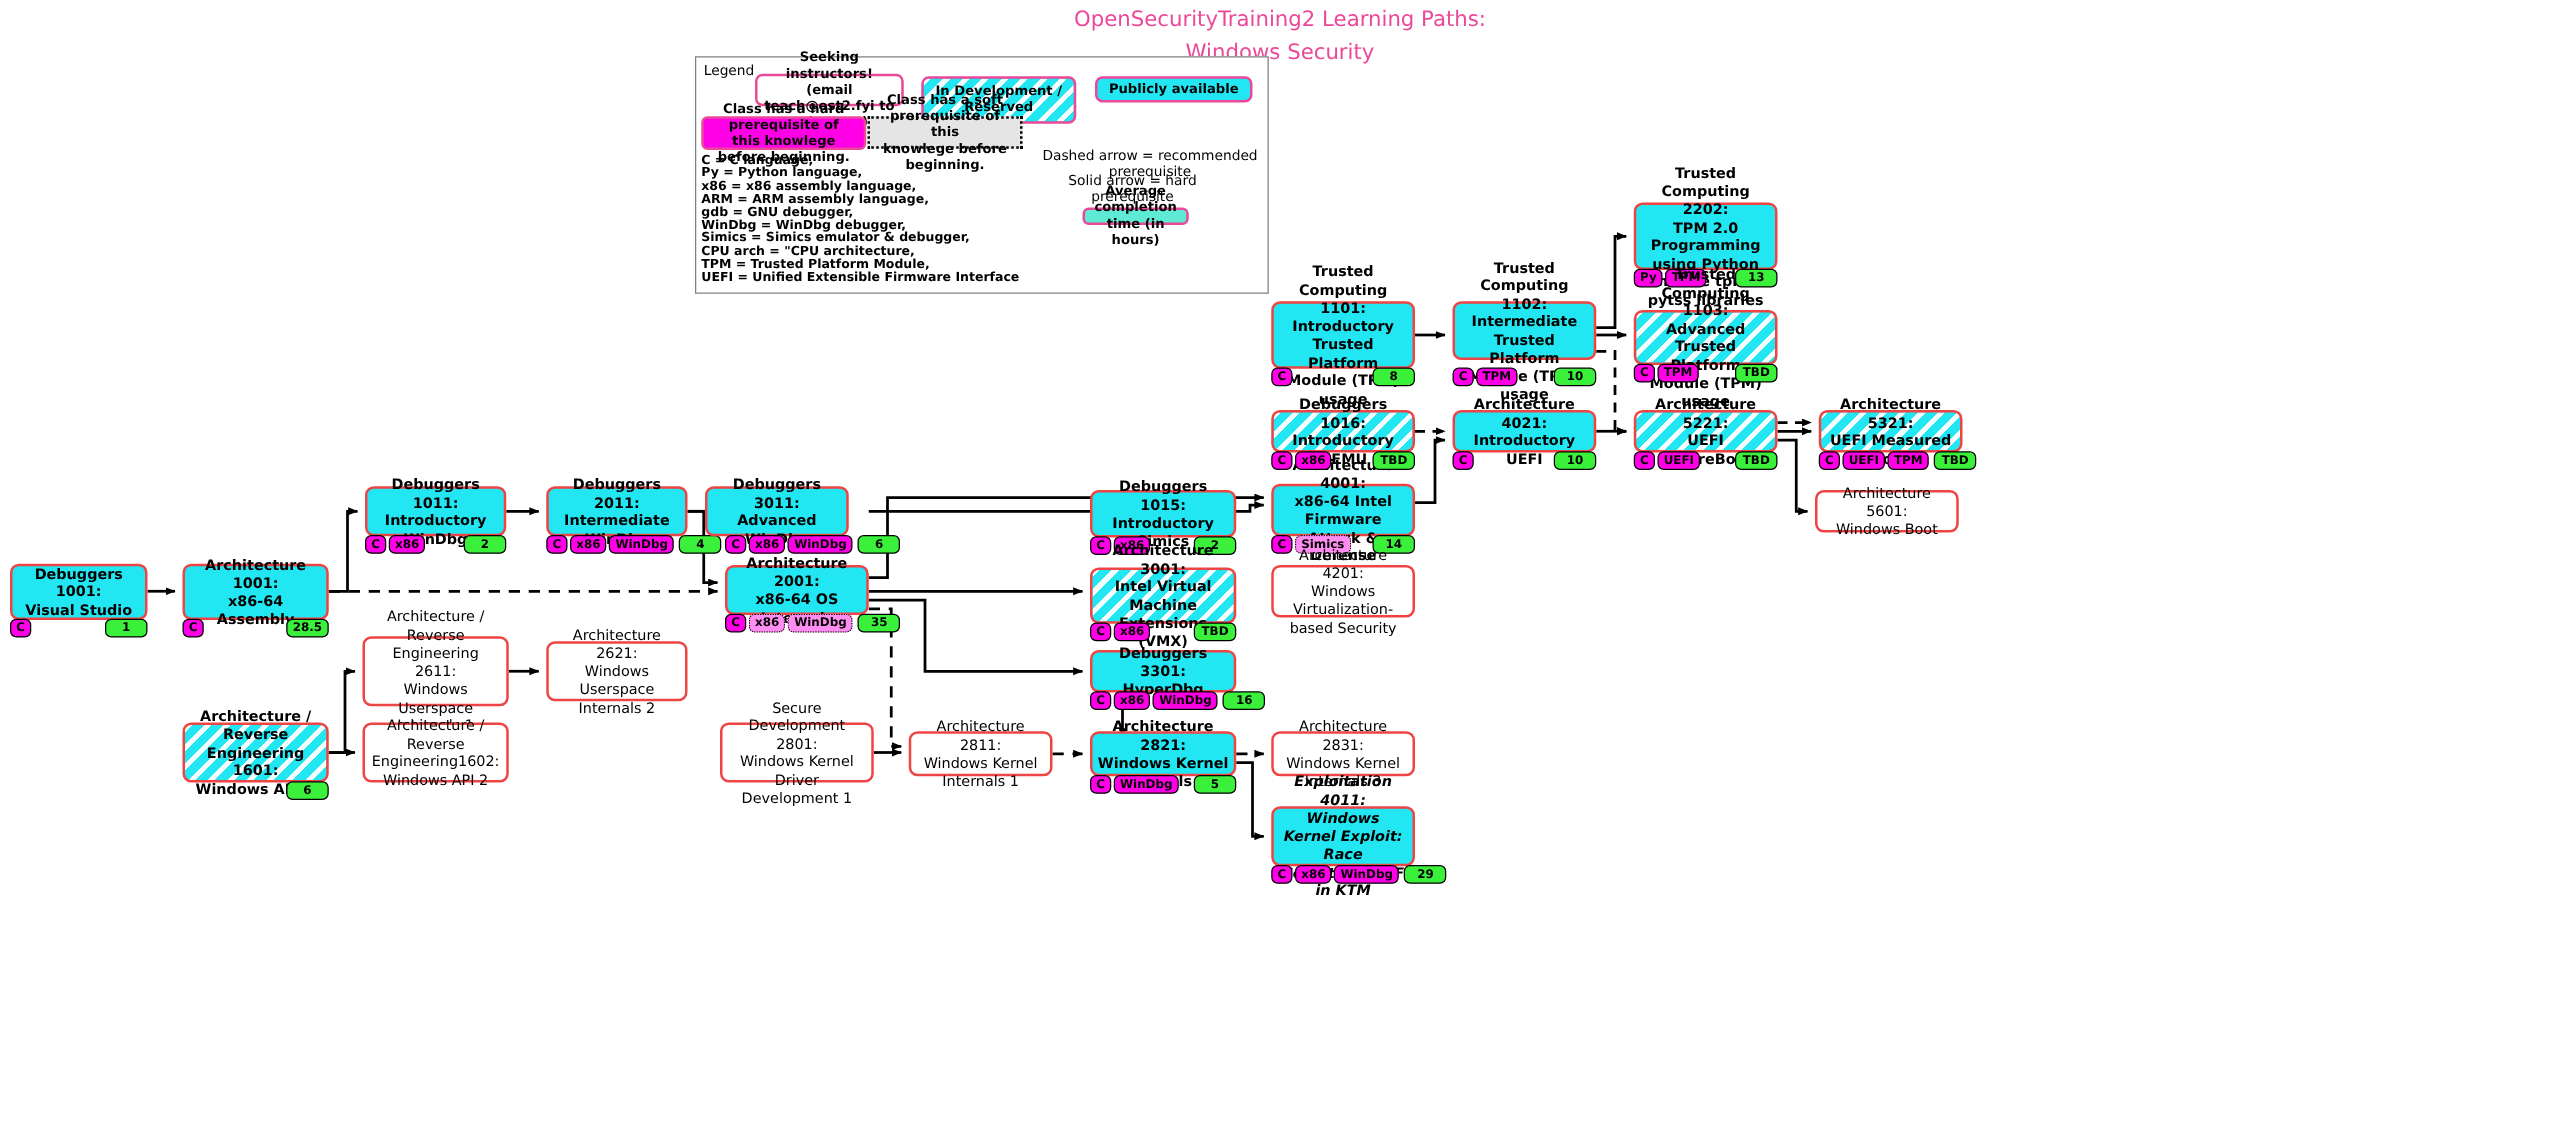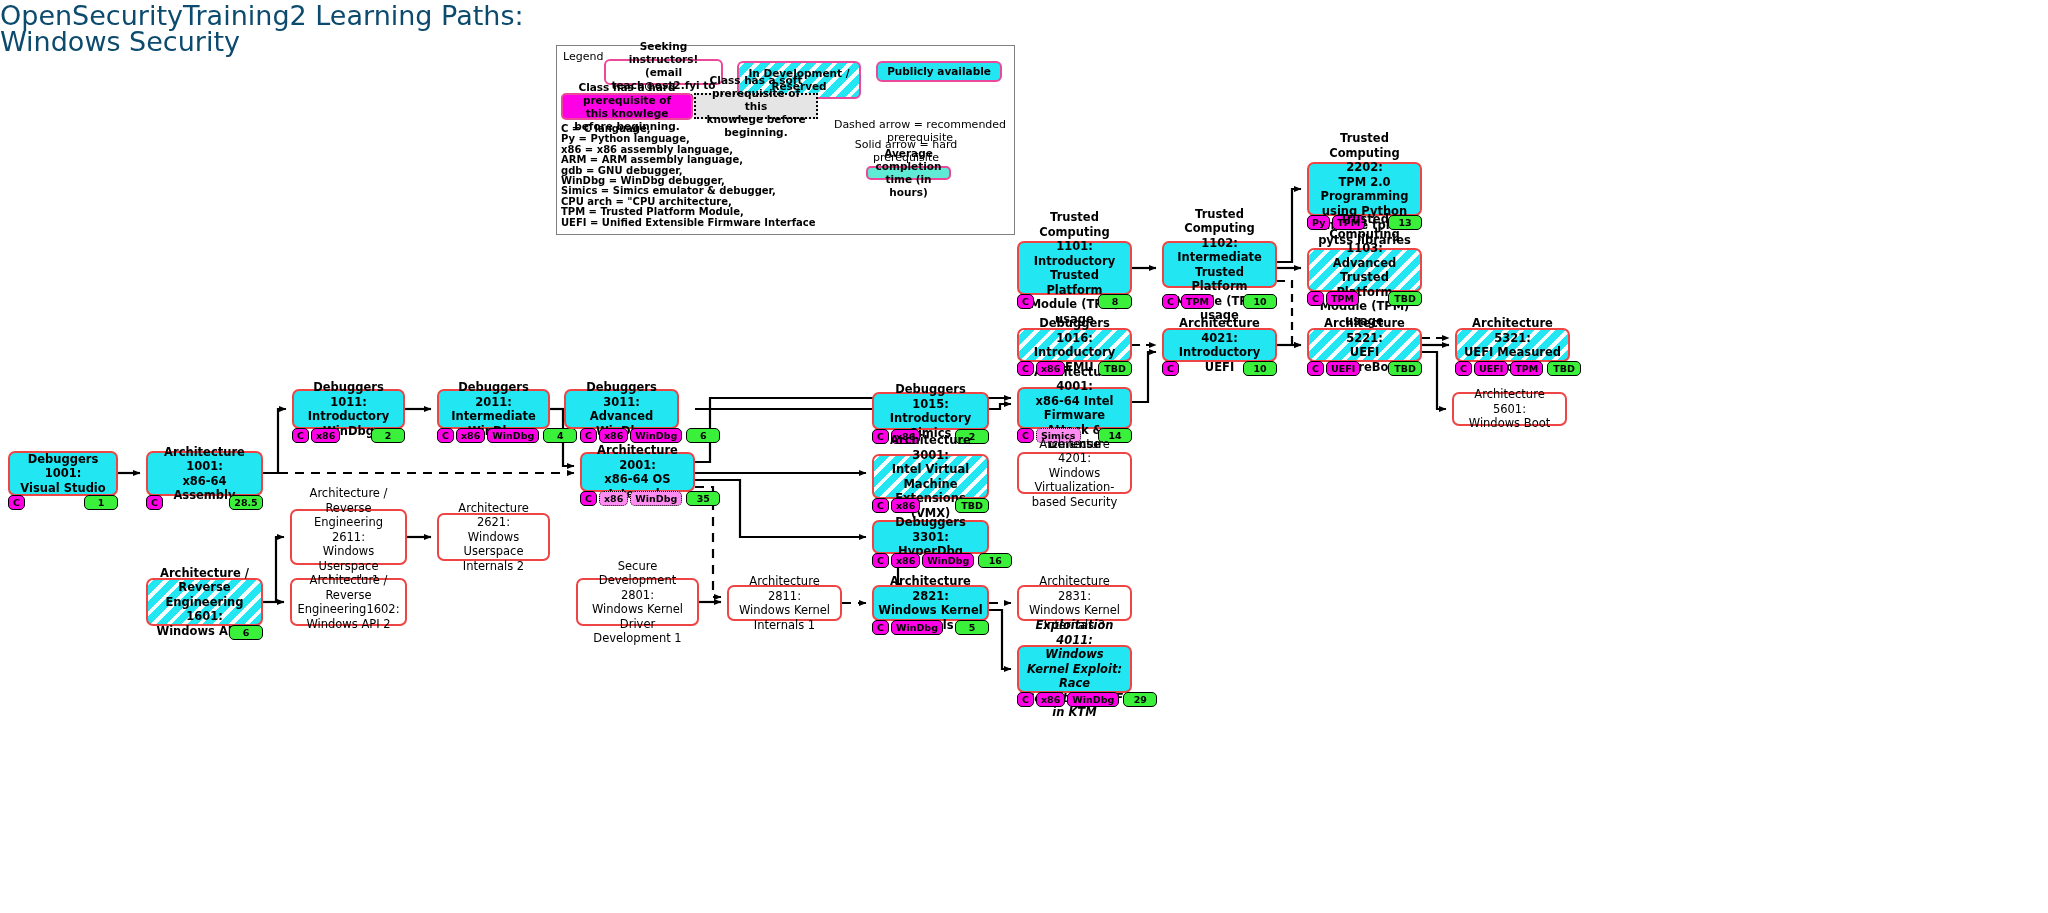--- a/index.html
+++ b/index.html
@@ -5,22 +5,22 @@
 <style>
   html,body{margin:0;padding:0;background:#fff;}
   body{
     font-family:"DejaVu Sans","Liberation Sans",sans-serif;
     width:2048px;height:913px;position:relative;overflow:hidden;
   }
   #canvas{position:absolute;left:0;top:0;width:2048px;height:913px;}
   svg.edges{position:absolute;left:0;top:0;width:2048px;height:913px;pointer-events:none;}
 
   .title{
-    position:absolute;width:100%;text-align:left;top:3px;
-    font-size:27px;line-height:26px;color:#0c4a6e;font-weight:400;
+    position:absolute;width:100%;text-align:center;top:3px;
+    font-size:17px;line-height:26px;color:#ec4899;font-weight:400;
   }
 
   
   .node{
     position:absolute;box-sizing:border-box;
     border:2px solid #ef4444;border-radius:7px;
     background:#ffffff;
     display:flex;align-items:center;justify-content:center;
     text-align:center;
     font-size:11.5px;line-height:14.5px;font-weight:700;color:#000;

